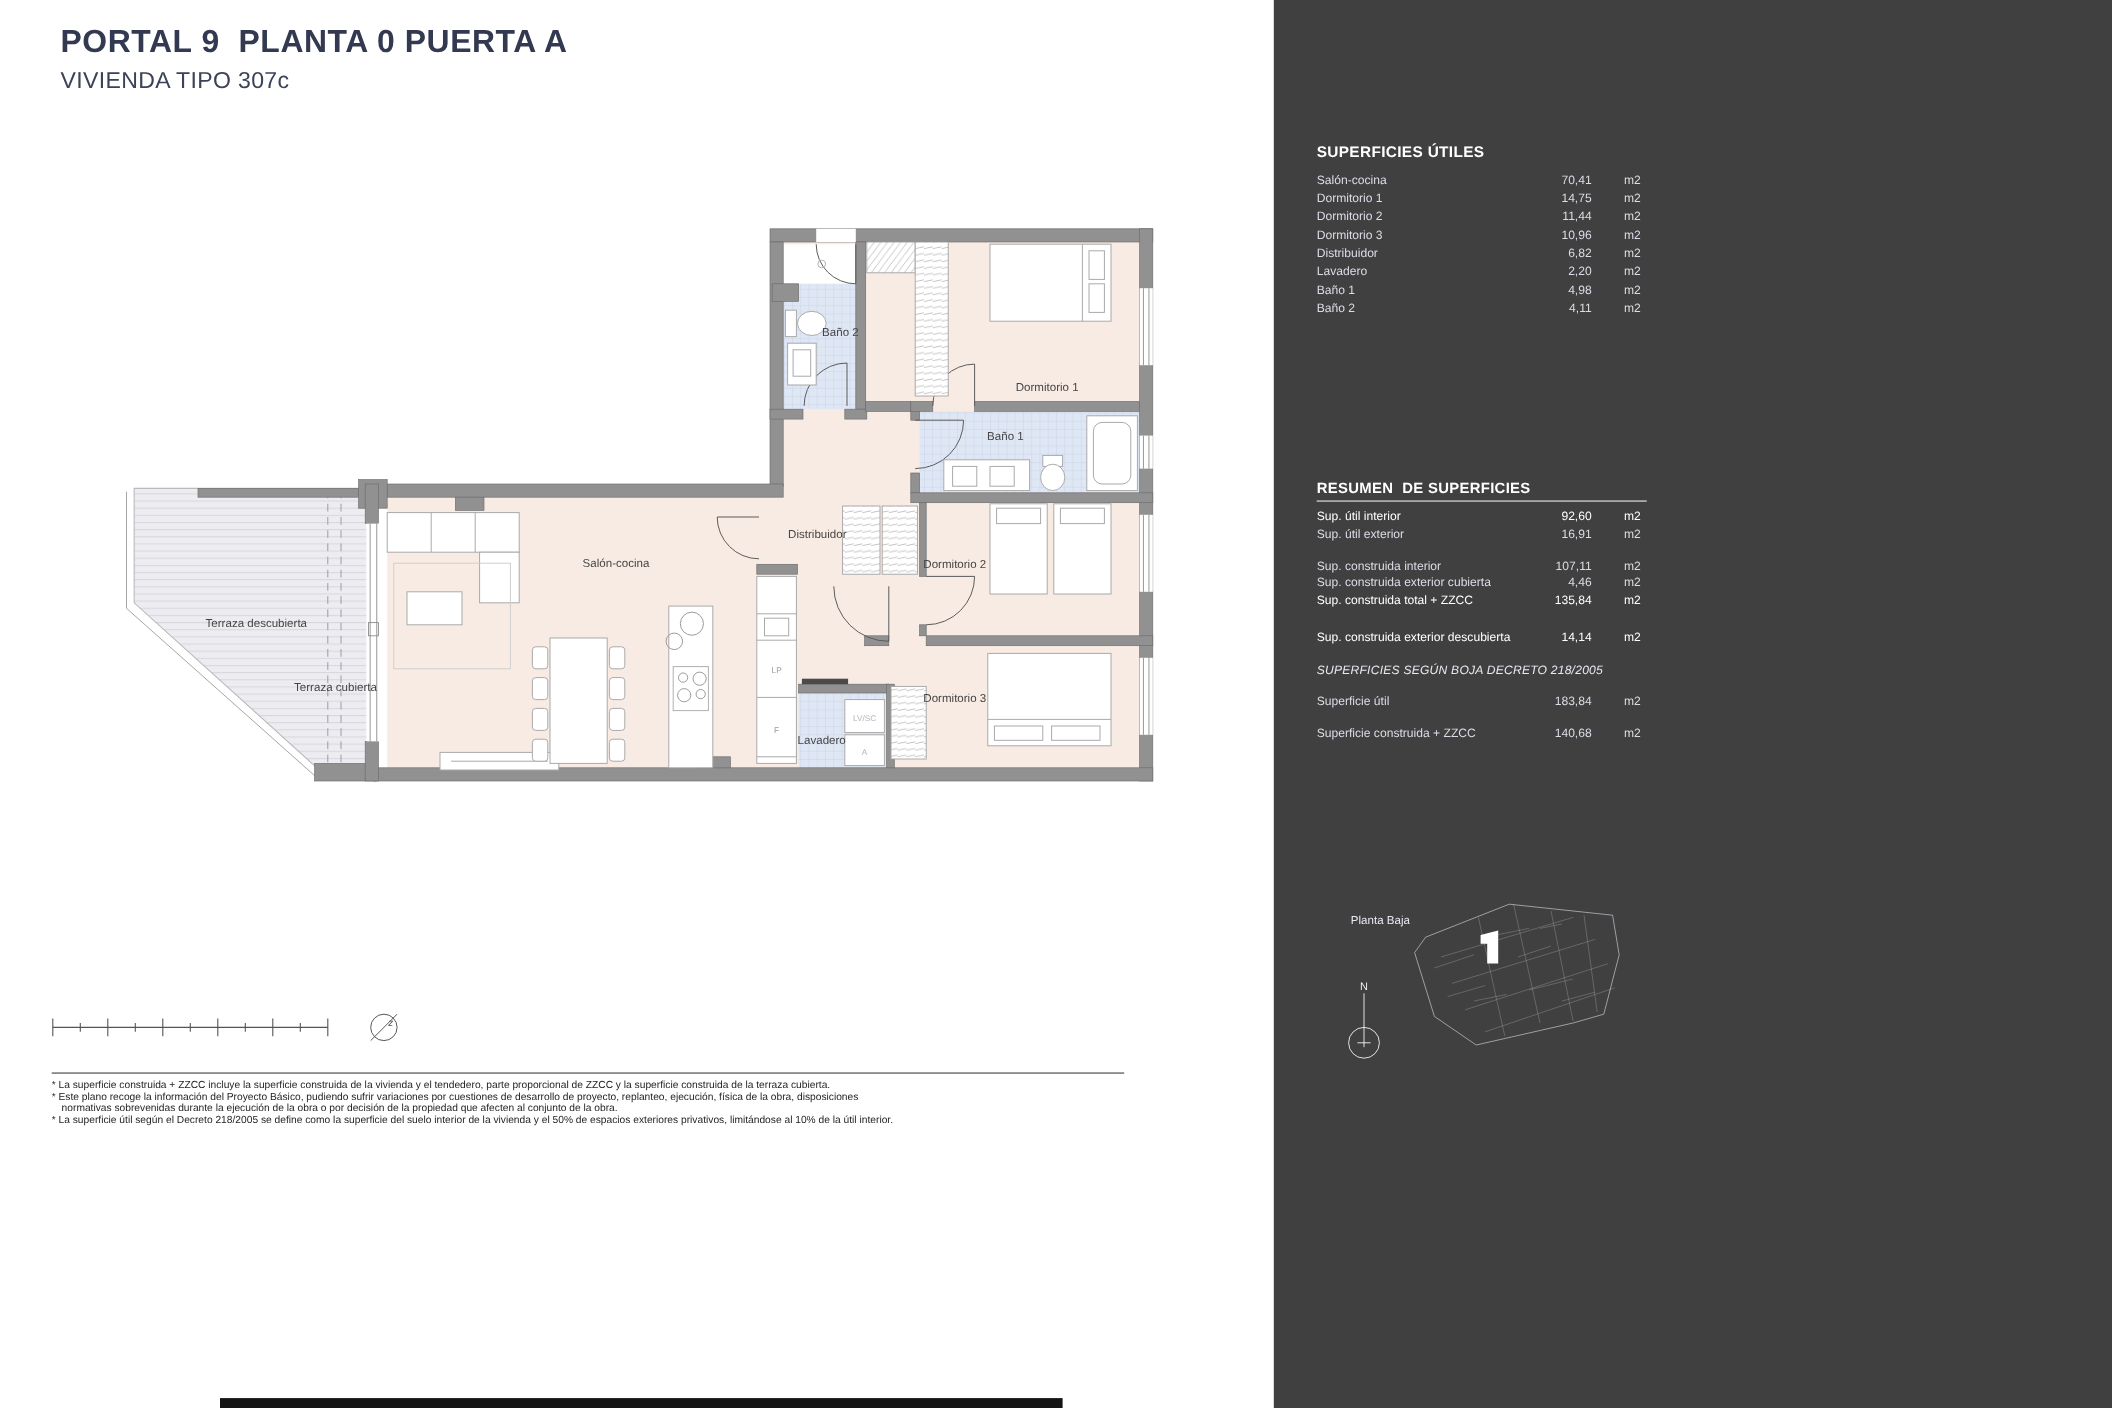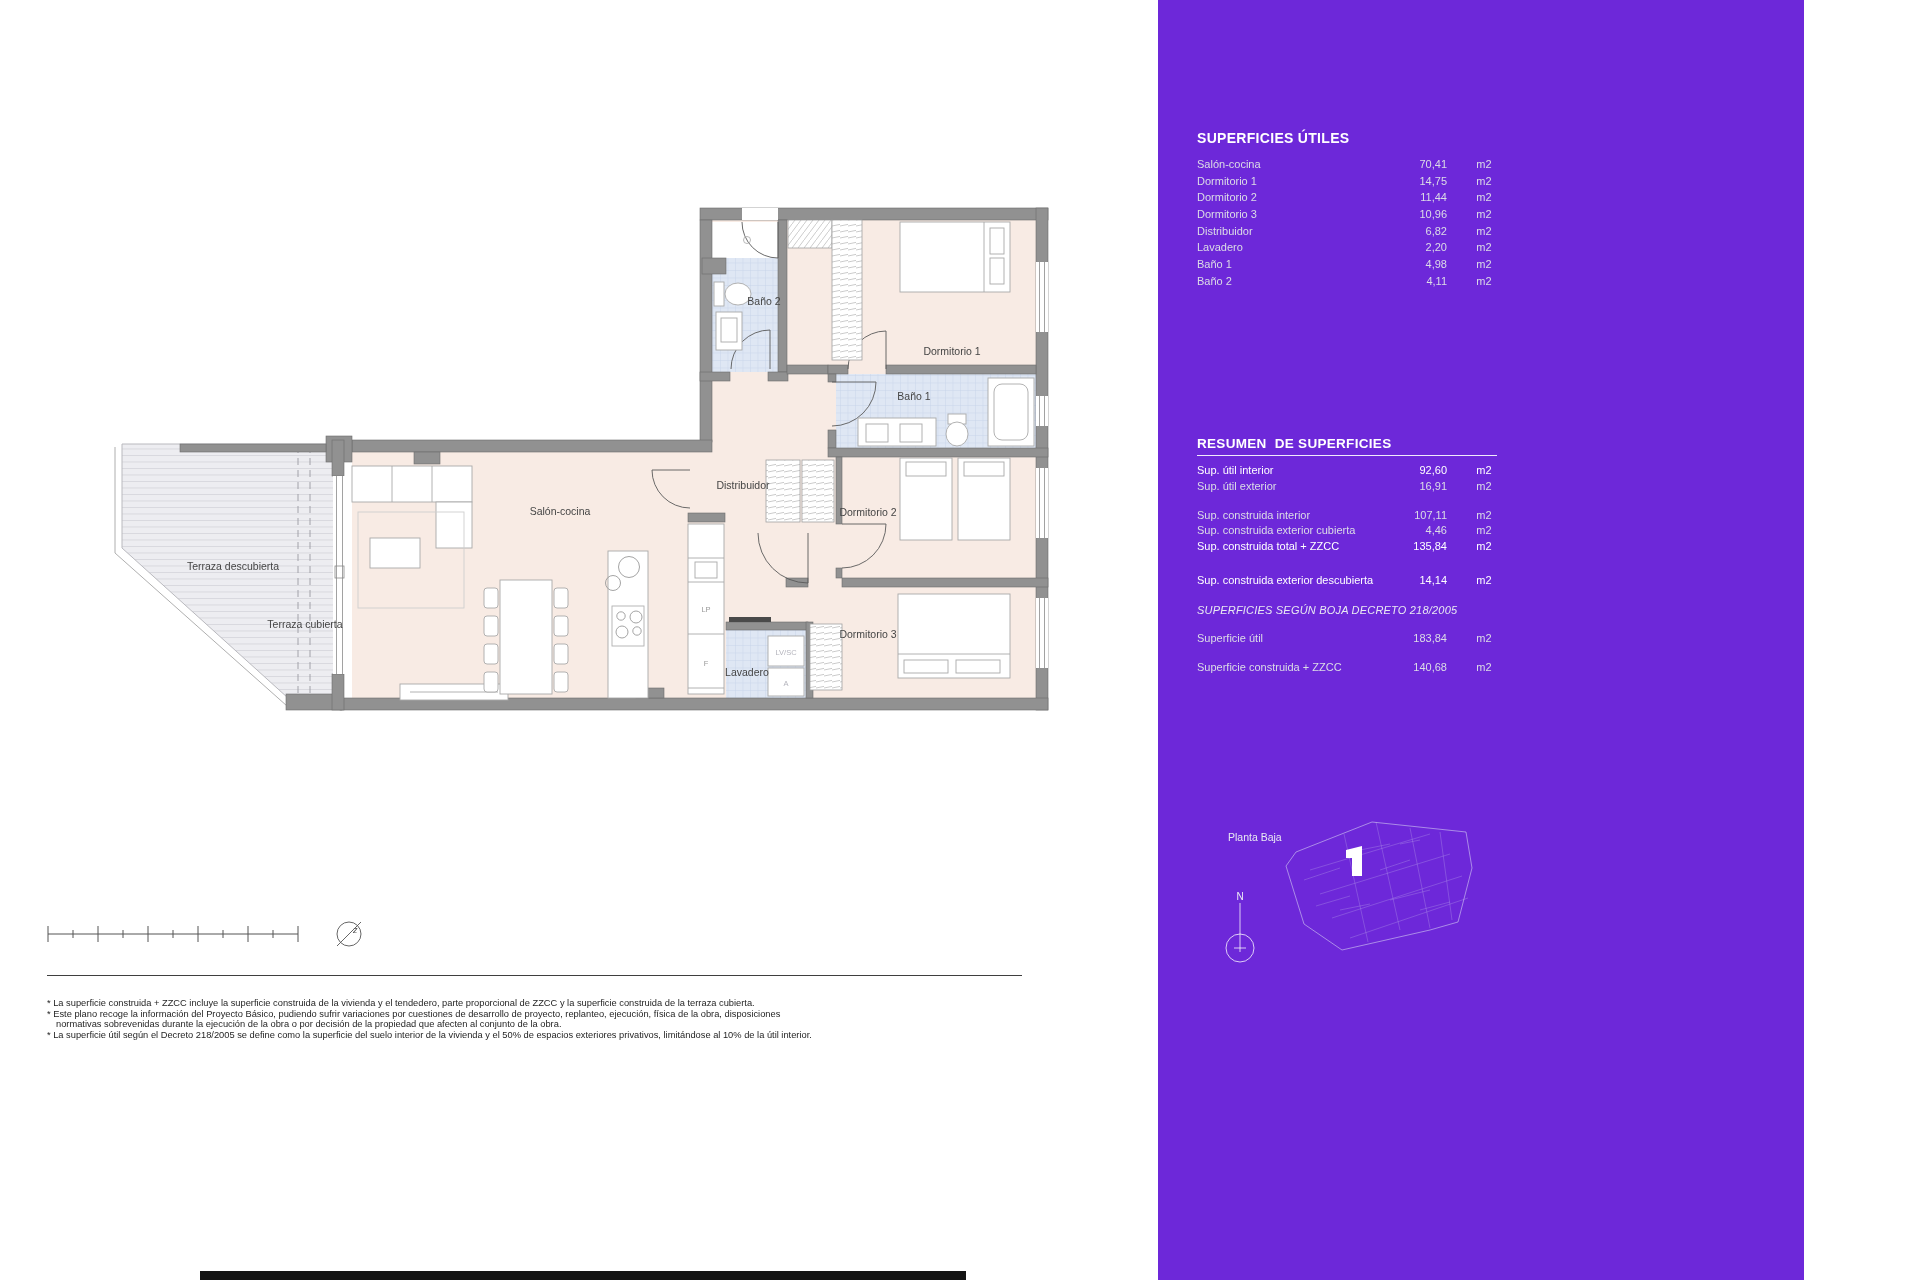--- a/index.html
+++ b/index.html
@@ -13,43 +13,47 @@
   .hdr h2{margin:7px 0 0 0;font-size:21px;font-weight:400;color:#3c4257;letter-spacing:.3px;}
 
   
   svg.plan{position:absolute;left:0;top:0;width:1158px;height:1280px;}
   svg text{font-family:"Liberation Sans",sans-serif;}
   .roomlbl{font-size:10.5px;fill:#454545;}
   .applbl{font-size:7.5px;fill:#9a9a9a;}
   .applbl2{font-size:7.5px;fill:#b4b4bc;}
 
   
-  .sidebar{position:absolute;left:1158px;top:0;width:646px;height:1280px;background:#6d28d9;color:#e4e4ee;}
+  .sidebar{position:absolute;left:1158px;top:0;width:762px;height:1280px;background:#404040;color:#e4e4ee;}
   .sb-h1{position:absolute;left:39px;font-size:14px;font-weight:bold;color:#fff;letter-spacing:.3px;white-space:pre;}
   .srow{position:absolute;left:39px;width:300px;display:flex;font-size:11px;color:#dcdce6;}
   .srow .lbl{flex:1;text-align:left;}
   .srow .val{width:56px;text-align:right;}
   .srow .unit{width:26px;padding-left:8px;text-align:center;margin-left:16px;}
   .srow.b{color:#fff;font-weight:normal;}
   .rule{position:absolute;left:39px;width:300px;height:1px;background:rgba(255,255,255,.9);}
   .boja-t{position:absolute;left:39px;font-size:11px;font-style:italic;color:#e9e9f2;letter-spacing:.2px;}
   .keylbl{position:absolute;left:70px;top:831px;font-size:10.5px;color:#e9e9f2;}
   .keysvg{position:absolute;}
 
   
   .foot{position:absolute;left:47px;top:975px;width:975px;height:63px;overflow:hidden;
-        border-top:1px solid #3f3f3f;padding-top:22px;font-size:9.3px;line-height:10.7px;color:#1f1f1f;}
+        border-top:1px solid #3f3f3f;padding-top:5px;font-size:9.3px;line-height:10.7px;color:#1f1f1f;}
   .foot .ind{padding-left:9px;}
   .botbar{position:absolute;left:200px;top:1271px;width:766px;height:9px;background:#141414;}
 </style>
 </head>
 <body>
 
 <div class="page">
 
+  <div class="hdr">
+    <h1>PORTAL 9  PLANTA 0 PUERTA A</h1>
+    <h2>VIVIENDA TIPO 307c</h2>
+  </div>
 
   <svg class="plan" viewBox="0 0 1158 1280">
     <defs>
       <pattern id="tiles" width="7.5" height="7.5" patternUnits="userSpaceOnUse">
         <rect width="7.5" height="7.5" fill="#dfe7f4"></rect>
         <path d="M7.5 0H0V7.5" fill="none" stroke="#c6d2e8" stroke-width="0.8"></path>
       </pattern>
       <pattern id="deck" width="8" height="6.5" patternUnits="userSpaceOnUse">
         <rect width="8" height="6.5" fill="#ededf1"></rect>
         <path d="M0 0.5H8" stroke="#d6d6dc" stroke-width="0.9"></path>

